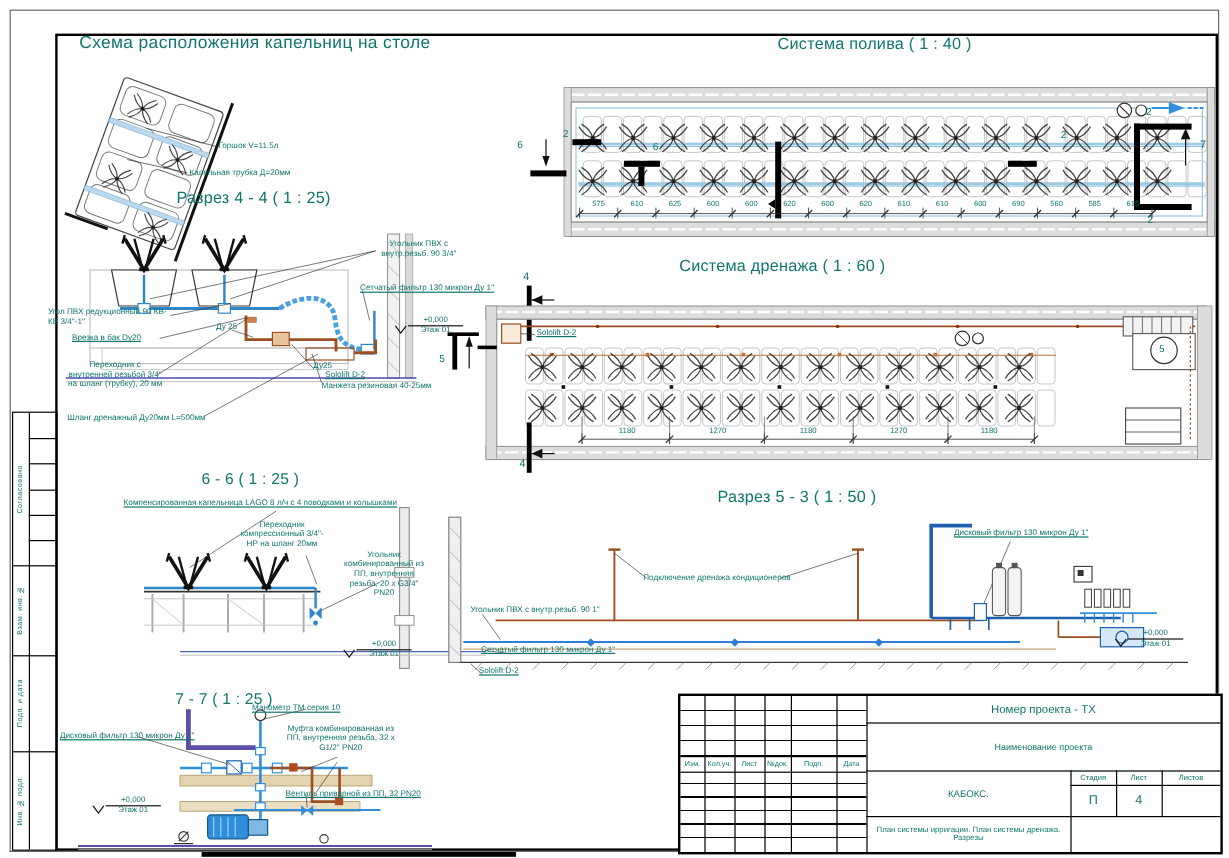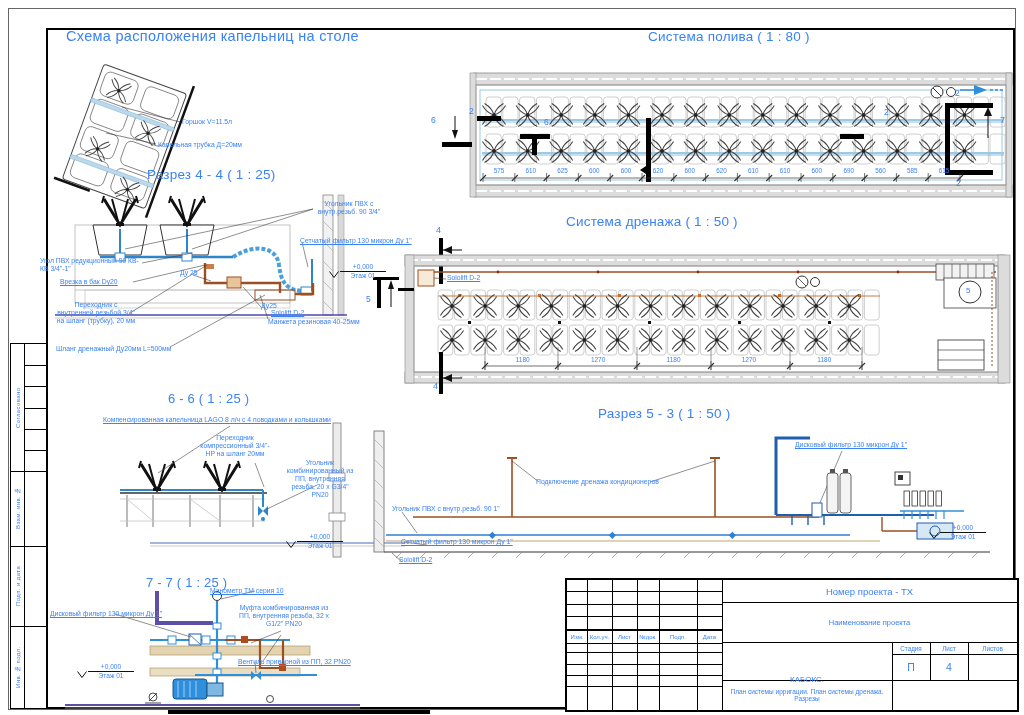--- a/index.html
+++ b/index.html
@@ -1,17 +1,17 @@
 <!DOCTYPE html>
 <html><head>
 <meta charset="utf-8">
 <style>
   html,body{margin:0;padding:0;background:#ececec}
   .sheet{position:relative;width:1024px;height:715px;background:#fff;overflow:hidden;
-         font-family:"Liberation Sans",sans-serif;color:#3b82f6}
+         font-family:"Liberation Sans",sans-serif;color:#0f766e}
   .border-outer{position:absolute;left:8px;top:8px;width:1006px;height:700px;border:1px solid #666}
   .frame{position:absolute;left:46px;top:28px;width:965px;height:677px;border:2px solid #000}
   svg{position:absolute;overflow:visible}
   .stitle{position:absolute;font-size:13.5px;white-space:nowrap;letter-spacing:.2px}
   .btitle{position:absolute;font-size:14.5px;white-space:nowrap;letter-spacing:.3px}
   .lbl{position:absolute;font-size:6.8px;line-height:1.18;white-space:nowrap}
   .wrap{white-space:normal;text-align:center}
   .u{text-decoration:underline;text-underline-offset:1px}
   .mk{position:absolute;font-size:8.5px;white-space:nowrap}
   .elev{position:absolute;width:46px;font-size:6.6px;text-align:center}
@@ -78,21 +78,21 @@
       <use href="#plant" xlink:href="#plant" transform="translate(65 110) scale(0.95)"></use>
     </g>
     <g stroke="#333" stroke-width="0.6">
       <line x1="130" y1="72" x2="72" y2="57"></line>
       <line x1="106" y1="94" x2="56" y2="83"></line>
     </g>
   </svg>
   <div class="lbl" style="left:182px;top:118px">Горшок V=11.5л</div>
   <div class="lbl" style="left:158px;top:141px">Капельная трубка Д=20мм</div>
 
-  <div class="stitle" style="left:147px;top:167px">Разрез 4 - 4 ( 1 : 25)</div>
+  <div class="stitle" style="left:147px;top:157px">Разрез 4 - 4 ( 1 : 25)</div>
   <svg style="left:55px;top:195px" width="350" height="185" viewBox="0 0 350 185">
     <rect x="20" y="30" width="215" height="78" fill="none" stroke="#b5b5b5" stroke-width="0.8"></rect>
     <line x1="20" y1="95" x2="235" y2="95" stroke="#b5b5b5" stroke-width="0.8"></line>
     <rect x="30" y="95" width="205" height="18" fill="none" stroke="#c8c8c8" stroke-width="0.8"></rect>
     <path d="M38 30 L92 30 L86 60 L44 60 Z" fill="#fff" stroke="#333" stroke-width="1"></path>
     <path d="M105 30 L159 30 L153 60 L111 60 Z" fill="#fff" stroke="#333" stroke-width="1"></path>
     <use href="#plant" xlink:href="#plant" transform="translate(0 0)" display="none"></use>
     <use href="#vplant" xlink:href="#vplant" transform="translate(65 30)"></use>
     <use href="#vplant" xlink:href="#vplant" transform="translate(132 30)"></use>
     <line x1="65" y1="34" x2="65" y2="62" stroke="#2e86c8" stroke-width="2"></line>
@@ -152,21 +152,21 @@
   <div class="lbl" style="left:268px;top:318px">Манжета резиновая 40-25мм</div>
   <span class="mk" style="left:366px;top:294px">5</span>
   <div class="elev" style="left:340px;top:263px">
     <svg class="etri" width="10" height="7" viewBox="0 0 10 7">
         <path d="M0.5 0.5 L5 6.5 L9.5 0.5" fill="none" stroke="#111"></path>
       </svg>
     <div class="eval">+0,000</div>
     <div class="efloor">Этаж 01</div>
   </div>
 
-  <div class="stitle" style="left:648px;top:29px">Система полива ( 1 : 80 )</div>
+  <div class="stitle" style="left:648px;top:29px">Система полива ( 1 : 40 )</div>
   <svg style="left:428px;top:70px" width="588" height="132" viewBox="0 0 588 132">
     <rect x="46" y="3" width="538" height="12" fill="#dcdcdc" stroke="#8a8a8a" stroke-width="0.8"></rect>
     <line x1="48" y1="9" x2="582" y2="9" stroke="#fff" stroke-width="2" stroke-dasharray="11 3"></line>
     <rect x="46" y="115" width="538" height="12" fill="#dcdcdc" stroke="#8a8a8a" stroke-width="0.8"></rect>
     <line x1="48" y1="121" x2="582" y2="121" stroke="#fff" stroke-width="2" stroke-dasharray="11 3"></line>
     <rect x="42" y="3" width="6" height="124" fill="#dcdcdc" stroke="#8a8a8a" stroke-width="0.6"></rect>
     <rect x="578" y="3" width="6" height="124" fill="#dcdcdc" stroke="#8a8a8a" stroke-width="0.6"></rect>
     <rect x="48" y="15" width="530" height="100" fill="none" stroke="#999" stroke-width="0.7"></rect>
     <rect x="52" y="20" width="522" height="90" fill="none" stroke="#9cc9e6" stroke-width="1"></rect>
     <g id="irr-c1">
@@ -349,21 +349,21 @@
       <span style="flex: 1 1 0%; text-align: center; font-size: 6.3px; line-height: 9px;">615</span>
     </div>
   <span class="mk" style="left:469px;top:106px">2</span>
   <span class="mk" style="left:431px;top:115px">6</span>
   <span class="mk" style="left:544px;top:117px">6</span>
   <span class="mk" style="left:884px;top:107px">2</span>
   <span class="mk" style="left:955px;top:88px">2</span>
   <span class="mk" style="left:1000px;top:115px;font-size:9px">7</span>
   <span class="mk" style="left:956px;top:178px">2</span>
 
-  <div class="stitle" style="left:566px;top:214px">Система дренажа ( 1 : 50 )</div>
+  <div class="stitle" style="left:566px;top:214px">Система дренажа ( 1 : 60 )</div>
   <svg style="left:398px;top:226px" width="618" height="172" viewBox="0 0 618 172">
     <rect x="41" y="12" width="4" height="46" fill="#000"></rect>
     <line x1="45" y1="24" x2="64" y2="24" stroke="#111" stroke-width="1"></line>
     <polygon points="45,24 54,20 54,28" fill="#111"></polygon>
     <rect x="7" y="29" width="600" height="11" fill="#dcdcdc" stroke="#8a8a8a" stroke-width="0.8"></rect>
     <line x1="9" y1="34" x2="605" y2="34" stroke="#fff" stroke-width="2" stroke-dasharray="11 3"></line>
     <rect x="7" y="146" width="600" height="11" fill="#dcdcdc" stroke="#8a8a8a" stroke-width="0.8"></rect>
     <line x1="9" y1="151" x2="605" y2="151" stroke="#fff" stroke-width="2" stroke-dasharray="11 3"></line>
     <rect x="7" y="29" width="9" height="128" fill="#dcdcdc" stroke="#8a8a8a" stroke-width="0.6"></rect>
     <rect x="600" y="29" width="12" height="128" fill="#dcdcdc" stroke="#8a8a8a" stroke-width="0.6"></rect>
@@ -788,21 +788,21 @@
     <div class="vline" style="left:155px;top:0;height:130px"></div>
     <div class="hline" style="left:155px;top:22px;width:295px"></div>
     <div class="hline" style="left:155px;top:62px;width:295px"></div>
     <div class="hline" style="left:325px;top:74px;width:125px"></div>
     <div class="hline" style="left:155px;top:100px;width:295px"></div>
     <div class="vline" style="left:325px;top:62px;height:68px"></div>
     <div class="vline" style="left:363px;top:62px;height:38px"></div>
     <div class="vline" style="left:401px;top:62px;height:38px"></div>
     <div class="tbcell" style="left:155px;top:0;width:295px;height:22px;font-size:9.5px">Номер проекта - ТХ</div>
     <div class="tbcell" style="left:155px;top:22px;width:295px;height:40px;font-size:7.5px">Наименование проекта</div>
-    <div class="tbcell" style="left:155px;top:80px;width:170px;height:38px;font-size:8px">КАБОКС.</div>
+    <div class="tbcell" style="left:155px;top:62px;width:170px;height:38px;font-size:8px">КАБОКС.</div>
     <div class="tbcell" style="left:325px;top:62px;width:38px;height:12px;font-size:6.3px">Стадия</div>
     <div class="tbcell" style="left:363px;top:62px;width:38px;height:12px;font-size:6.3px">Лист</div>
     <div class="tbcell" style="left:401px;top:62px;width:49px;height:12px;font-size:6.3px">Листов</div>
     <div class="tbcell" style="left:325px;top:74px;width:38px;height:26px;font-size:10.5px">П</div>
     <div class="tbcell" style="left:363px;top:74px;width:38px;height:26px;font-size:10.5px">4</div>
     <div class="tbcell" style="left:401px;top:74px;width:49px;height:26px;font-size:10.5px"></div>
     <div class="tbcell" style="left:157px;top:100px;width:166px;height:30px;font-size:6.5px">План системы ирригации. План системы дренажа. Разрезы</div>
   </div>
 
   <div class="bar" style="left:168px;top:710px;width:262px;height:4px"></div>

